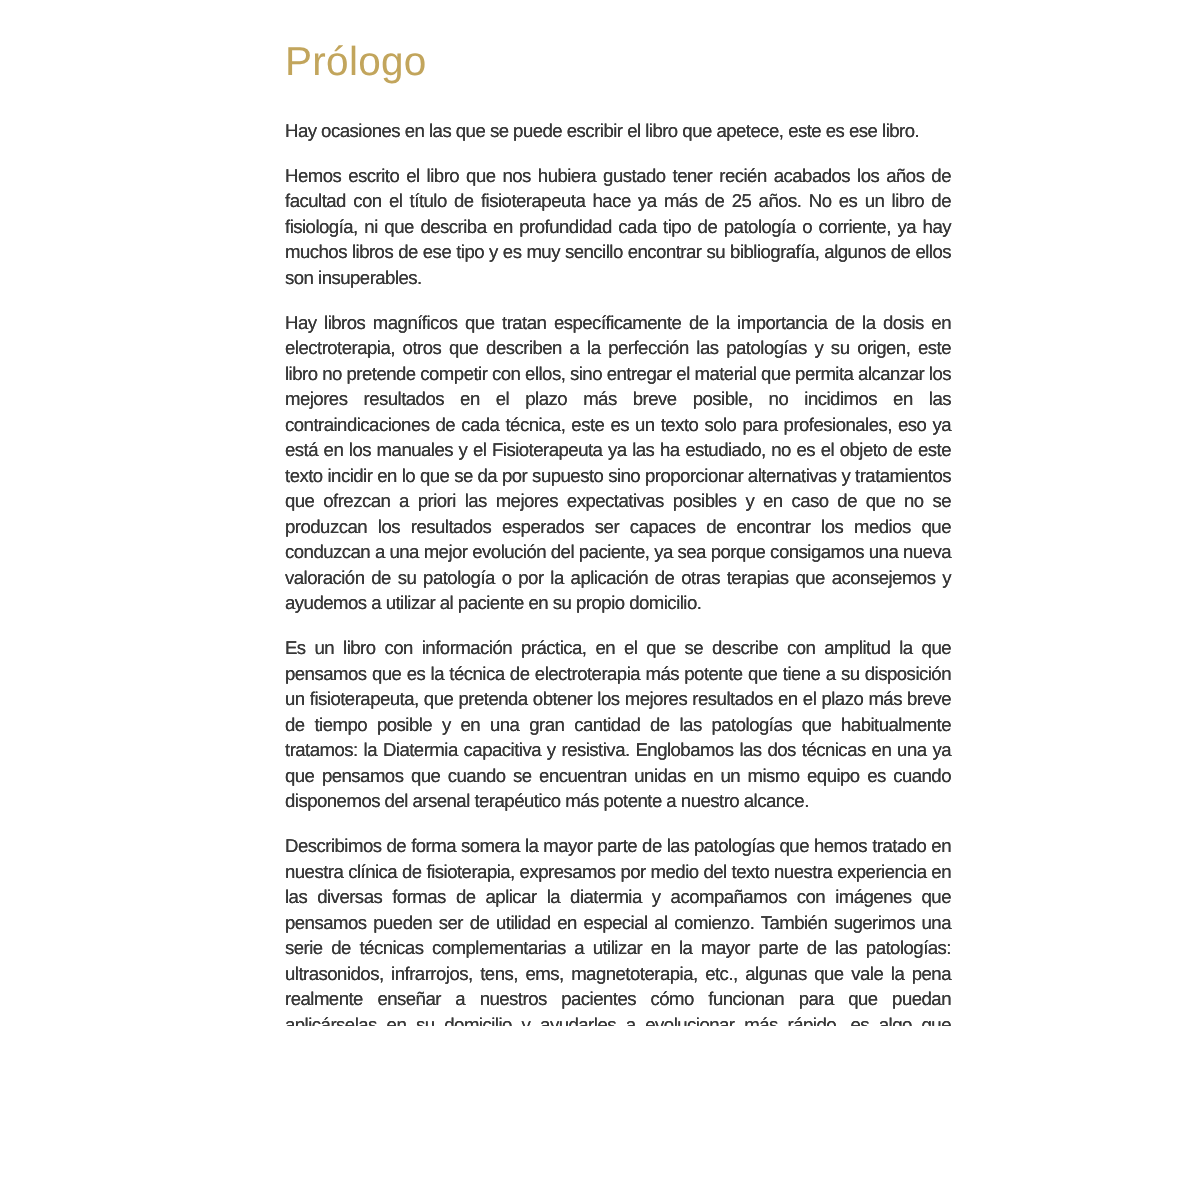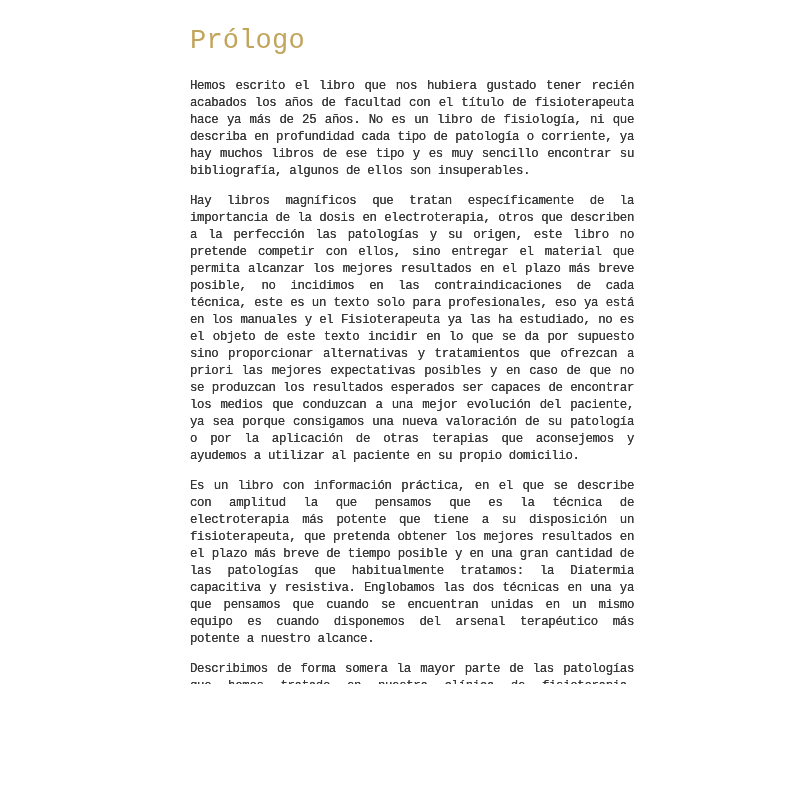--- a/index.html
+++ b/index.html
@@ -5,21 +5,21 @@
   html, body {
     margin: 0;
     padding: 0;
     background: #ffffff;
   }
   .book-page {
     position: relative;
     width: 800px;
     height: 684px;
     background: #ffffff;
-    font-family: Liberation Mono, monospace;
+    font-family: Liberation Sans, sans-serif;
     overflow: hidden;
   }
   .content {
     position: absolute;
     left: 190px;
     top: 26px;
     width: 444px;
   }
   .page-title {
     margin: 0 0 22px 0;
@@ -66,20 +66,21 @@
     padding-bottom: 0px;
   }
 </style>
 </head>
 <body>
 
 <div class="book-page">
   <div class="content">
     <h1 class="page-title">Prólogo</h1>
     <div class="body-text">
+      <p>Hay ocasiones en las que se puede escribir el libro que apetece, este es ese libro.</p>
       <p>Hemos escrito el libro que nos hubiera gustado tener recién acabados los años de facultad con el título de fisioterapeuta hace ya más de 25 años. No es un libro de fisiología, ni que describa en profundidad cada tipo de patología o corriente, ya hay muchos libros de ese tipo y es muy sencillo encontrar su bibliografía, algunos de ellos son insuperables.</p>
       <p>Hay libros magníficos que tratan específicamente de la importancia de la dosis en electroterapia, otros que describen a la perfección las patologías y su origen, este libro no pretende competir con ellos, sino entregar el material que permita alcanzar los mejores resultados en el plazo más breve posible, no incidimos en las contraindicaciones de cada técnica, este es un texto solo para profesionales, eso ya está en los manuales y el Fisioterapeuta ya las ha estudiado, no es el objeto de este texto incidir en lo que se da por supuesto sino proporcionar alternativas y tratamientos que ofrezcan a priori las mejores expectativas posibles y en caso de que no se produzcan los resultados esperados ser capaces de encontrar los medios que conduzcan a una mejor evolución del paciente, ya sea porque consigamos una nueva valoración de su patología o por la aplicación de otras terapias que aconsejemos y ayudemos a utilizar al paciente en su propio domicilio.</p>
       <p>Es un libro con información práctica, en el que se describe con amplitud la que pensamos que es la técnica de electroterapia más potente que tiene a su disposición un fisioterapeuta, que pretenda obtener los mejores resultados en el plazo más breve de tiempo posible y en una gran cantidad de las patologías que habitualmente tratamos: la Diatermia capacitiva y resistiva. Englobamos las dos técnicas en una ya que pensamos que cuando se encuentran unidas en un mismo equipo es cuando disponemos del arsenal terapéutico más potente a nuestro alcance.</p>
       <p>Describimos de forma somera la mayor parte de las patologías que hemos tratado en nuestra clínica de fisioterapia, expresamos por medio del texto nuestra experiencia en las diversas formas de aplicar la diatermia y acompañamos con imágenes que pensamos pueden ser de utilidad en especial al comienzo. También sugerimos una serie de técnicas complementarias a utilizar en la mayor parte de las patologías: ultrasonidos, infrarrojos, tens, ems, magnetoterapia, etc., algunas que vale la pena realmente enseñar a nuestros pacientes cómo funcionan para que puedan aplicárselas en su domicilio y ayudarles a evolucionar más rápido, es algo que realmente agradecen ya que pueden verificar que mejoran en un plazo más breve de tiempo que otras</p>
     </div>
   </div>
 
   <div class="footer">
     <div class="footer-rule-area">
       <span class="footer-label">Prólogo</span>

